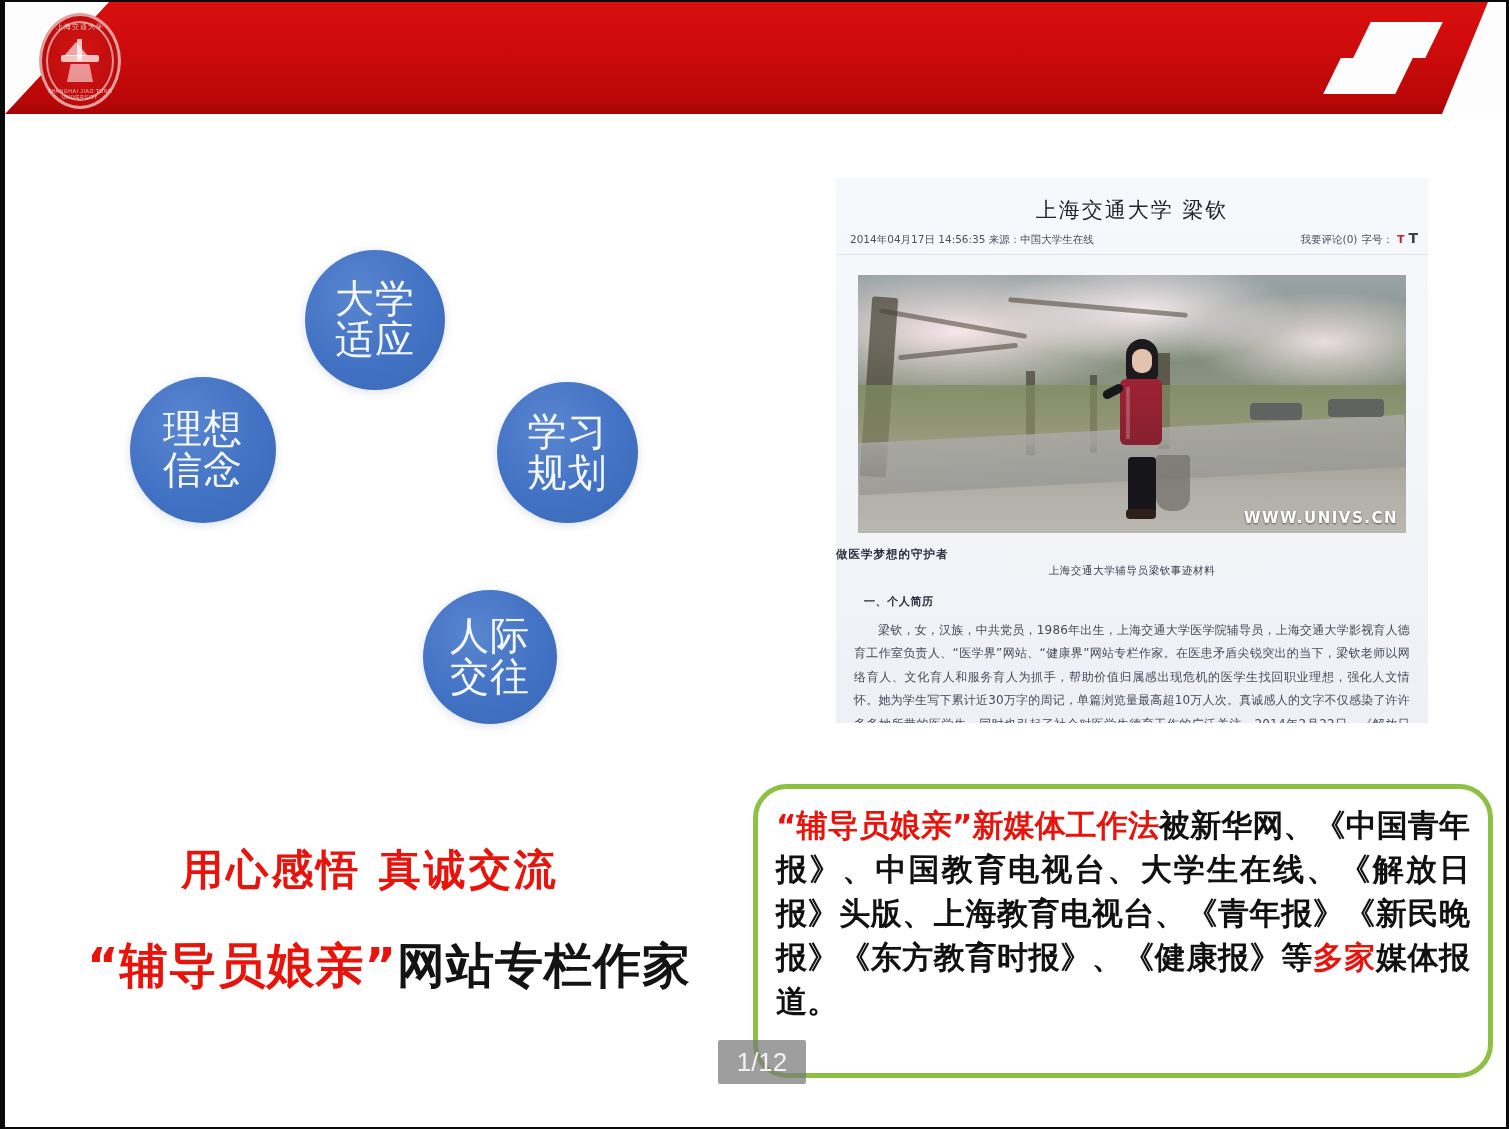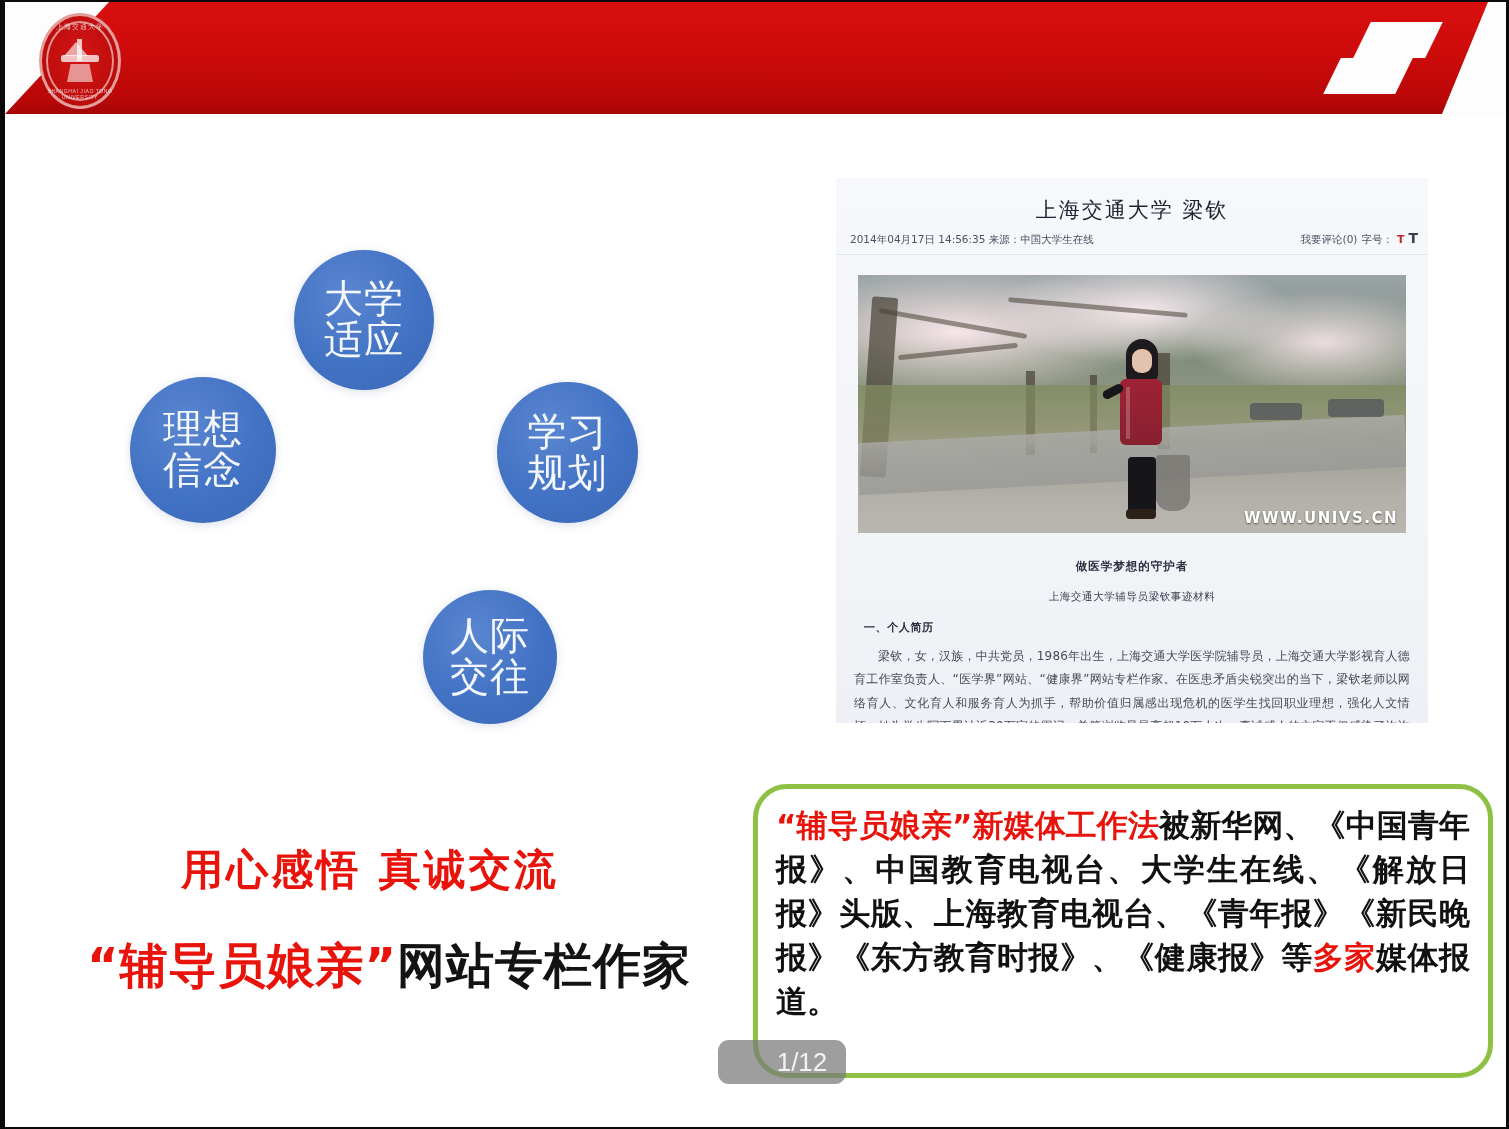--- a/index.html
+++ b/index.html
@@ -88,21 +88,21 @@
   .circles{position:absolute;left:0;top:112px;width:740px;height:700px;}
   .bubble{
     position:absolute;border-radius:50%;
     background:radial-gradient(circle at 38% 32%,#5a86d0 0%,#4272c4 55%,#3a68b6 100%);
     display:flex;flex-direction:column;align-items:center;justify-content:center;
     color:#f4f7fc;font-weight:400;line-height:1.04;
     text-align:center;letter-spacing:1px;
     box-shadow:0 2px 10px rgba(50,80,140,.18);
   }
   .bubble span{display:block;}
-  .b-top{left:289px;top:136px;width:140px;height:140px;font-size:39px;}
+  .b-top{left:300px;top:136px;width:140px;height:140px;font-size:39px;}
   .b-left{left:125px;top:263px;width:146px;height:146px;font-size:39px;}
   .b-right{left:492px;top:268px;width:141px;height:141px;font-size:39px;}
   .b-bl{left:198px;top:477px;width:137px;height:137px;font-size:39px;}
   .b-br{left:418px;top:476px;width:134px;height:134px;font-size:39px;}
 
   
   .headline-block{position:absolute;left:0;top:840px;width:730px;text-align:center;}
   .headline-1{
     font-size:42px;font-weight:bold;color:#e8140c;letter-spacing:3px;
     font-family:"DejaVu Sans",sans-serif;
@@ -176,22 +176,22 @@
   .p-coat{position:absolute;left:6px;top:42px;width:54px;height:86px;background:#17161b;border-radius:8px;z-index:-1;}
   .p-legs{position:absolute;left:20px;top:118px;width:28px;height:56px;background:#16161a;border-radius:4px;}
   .p-shoe{position:absolute;left:18px;top:170px;width:30px;height:10px;background:#2d2018;border-radius:4px;}
   .p-arm{position:absolute;left:-6px;top:48px;width:22px;height:9px;background:#17161b;border-radius:5px;transform:rotate(-28deg);}
   .p-bag{position:absolute;left:48px;top:116px;width:34px;height:56px;background:rgba(120,118,112,.8);border-radius:4px 4px 14px 14px;}
   .watermark{
     position:absolute;right:8px;bottom:6px;color:#ffffff;font-weight:bold;
     font-size:15px;letter-spacing:1.5px;text-shadow:0 1px 2px rgba(0,0,0,.55);
   }
 
-  .art-sub1{text-align:center;font-size:11.5px;font-weight:bold;color:#2a3040;margin-top:26px;letter-spacing:1px;}
-  .art-sub2{text-align:center;font-size:10.5px;color:#3a4050;margin-top:16px;letter-spacing:.6px;}
+  .art-sub1{text-align:left;font-size:11.5px;font-weight:bold;color:#2a3040;margin-top:14px;letter-spacing:1px;}
+  .art-sub2{text-align:center;font-size:10.5px;color:#3a4050;margin-top:2px;letter-spacing:.6px;}
   .art-h2{font-size:11px;font-weight:bold;color:#262c3a;margin:16px 0 0 28px;letter-spacing:.6px;}
   .art-body{
     margin:10px 18px 0 18px;font-size:12px;line-height:1.95;color:#454b59;
     text-align:justify;text-indent:2em;letter-spacing:.2px;
   }
 
   
   .callout{
     position:absolute;left:748px;top:782px;width:740px;height:294px;
     border:5px solid #8ec044;border-radius:34px;background:#ffffff;
@@ -200,23 +200,23 @@
   }
   .callout p{
     margin:0;font-size:31px;font-weight:bold;line-height:1.42;
     color:#111111;text-align:justify;letter-spacing:0;
   }
   .callout .red{color:#e8140c;}
 
   
   .page-badge{
     position:absolute;left:713px;top:1038px;width:88px;height:44px;
-    background:rgba(120,120,120,.72);border-radius:11px;
+    background:rgba(120,120,120,.72);border-radius:2px;
     display:flex;align-items:center;justify-content:center;
-    color:#f2f2f2;font-size:26px;font-family:"Liberation Sans",sans-serif;padding-left:40px;
+    color:#f2f2f2;font-size:26px;font-family:"Liberation Sans",sans-serif;
   }
 </style>
 </head>
 <body>
 
 <div class="slide">
 
   <div class="header">
     <div class="header-notch"></div>
 

